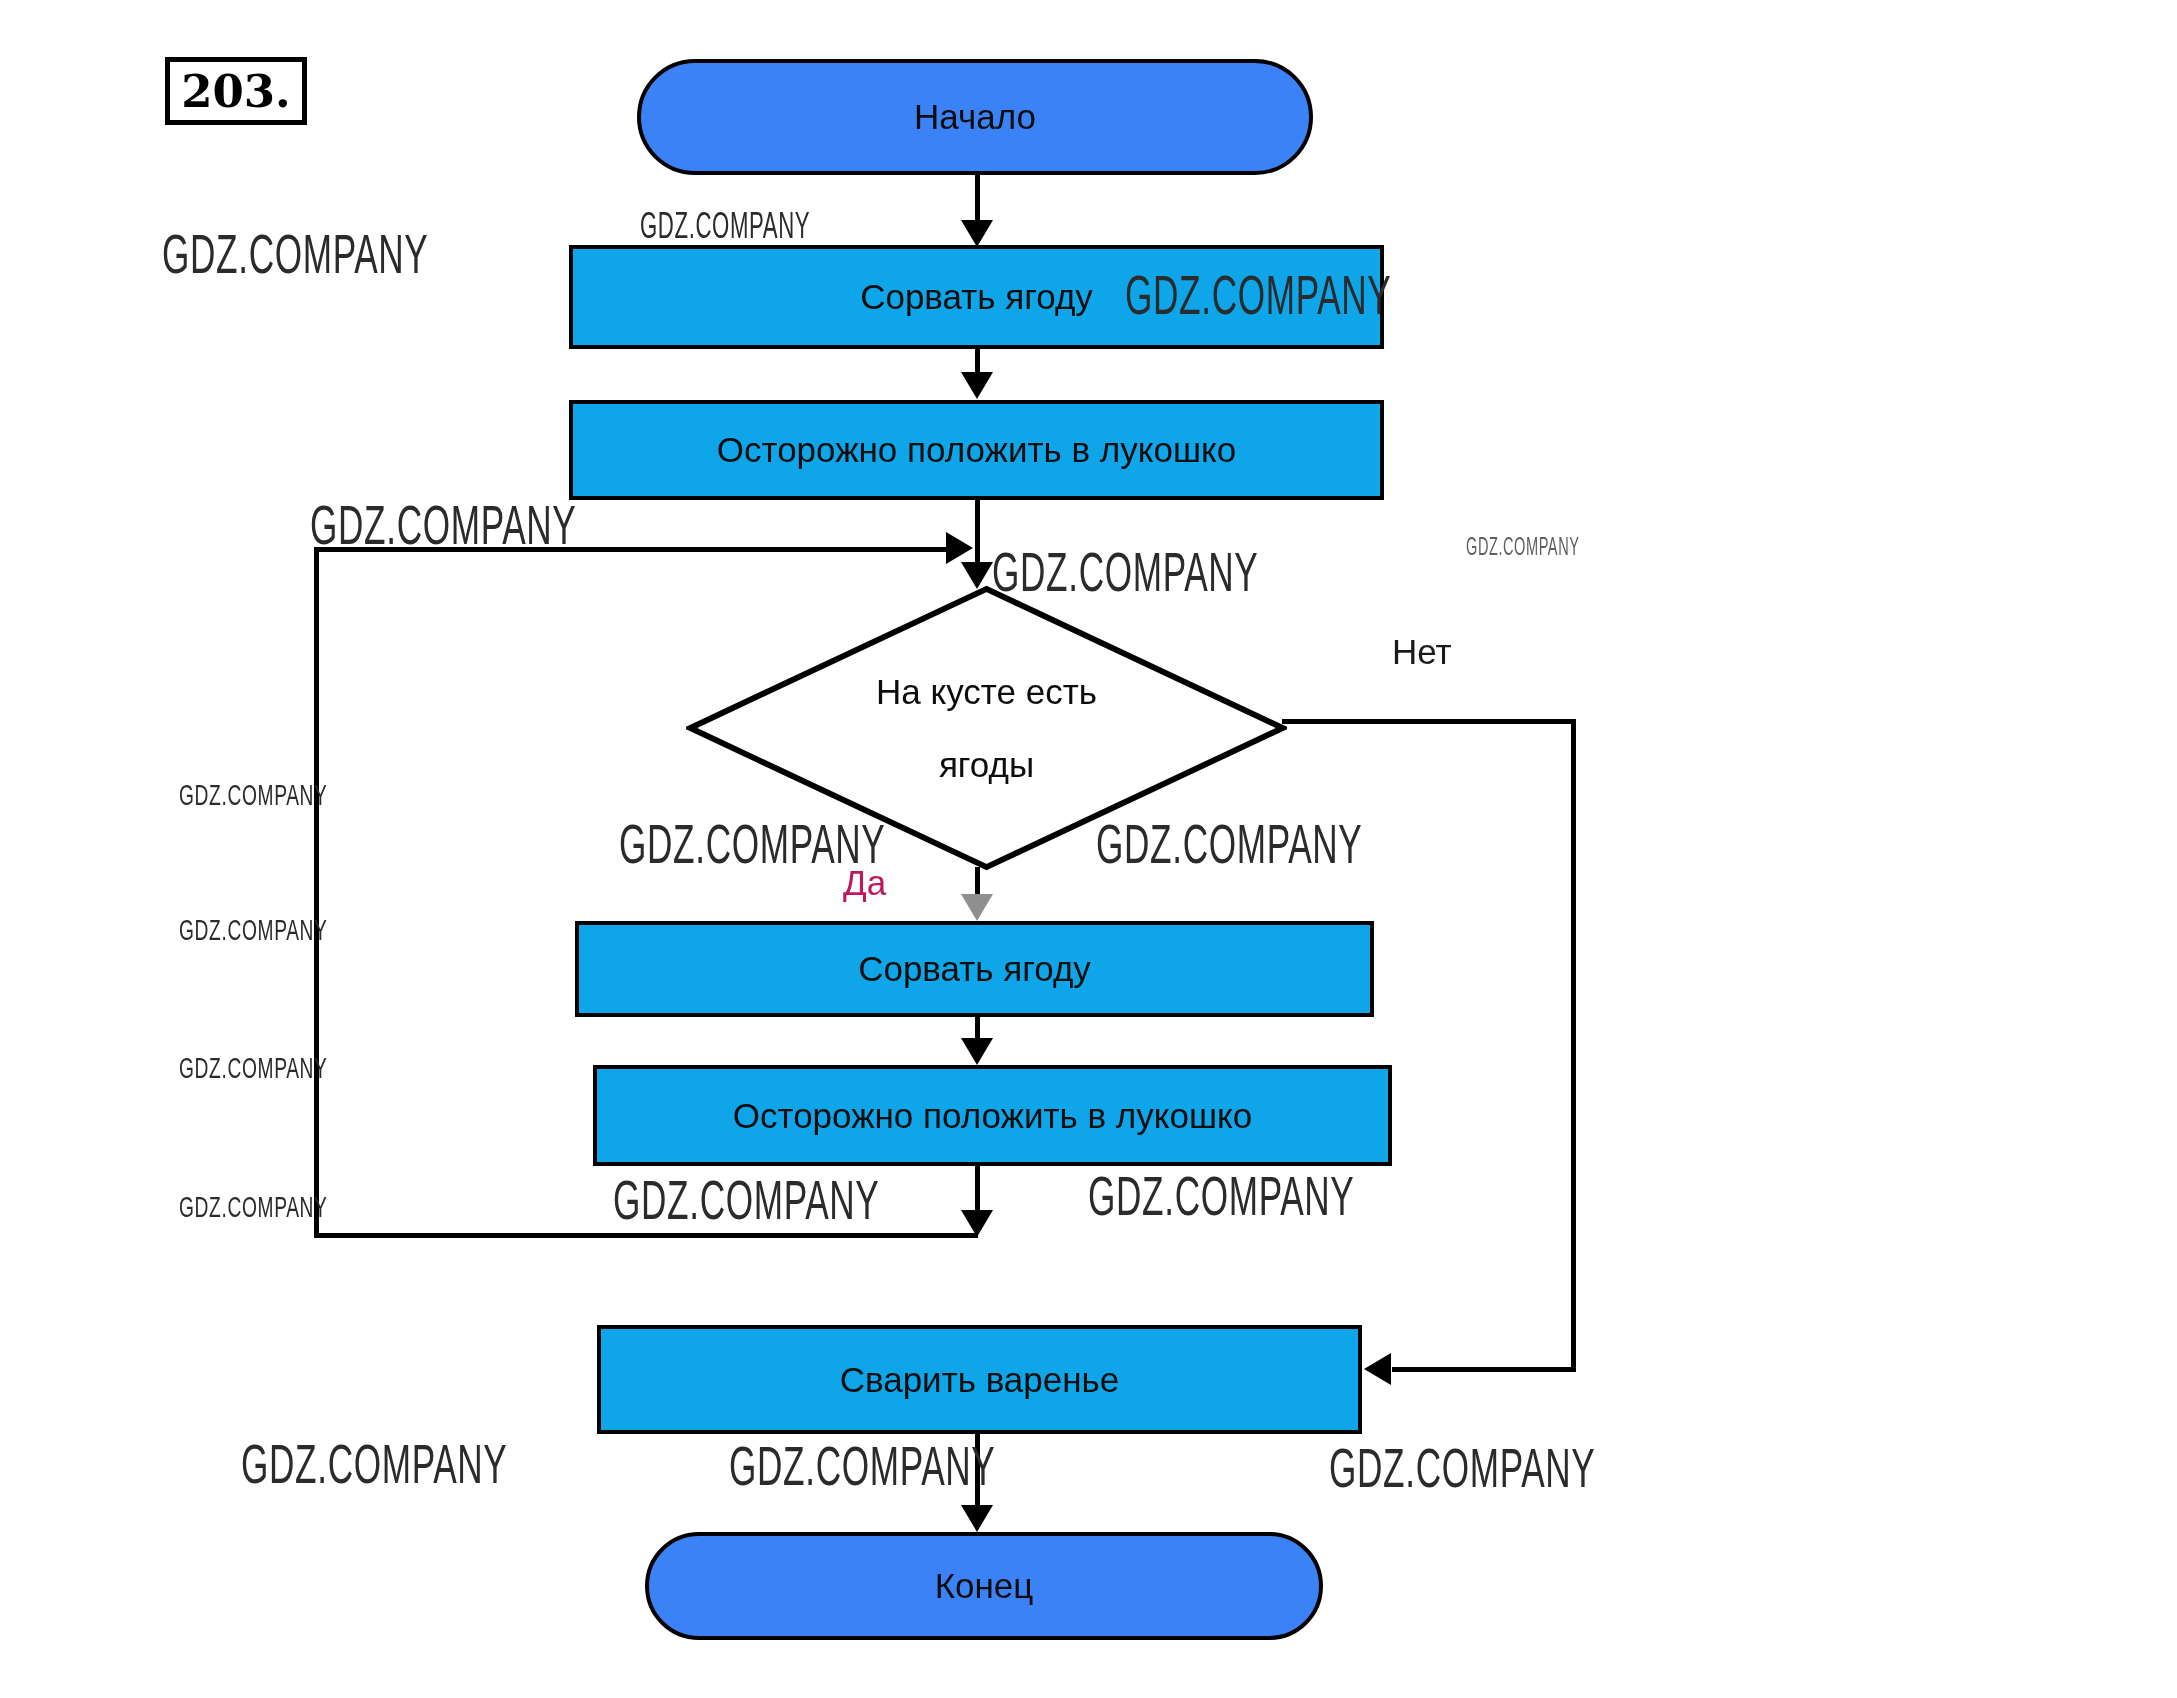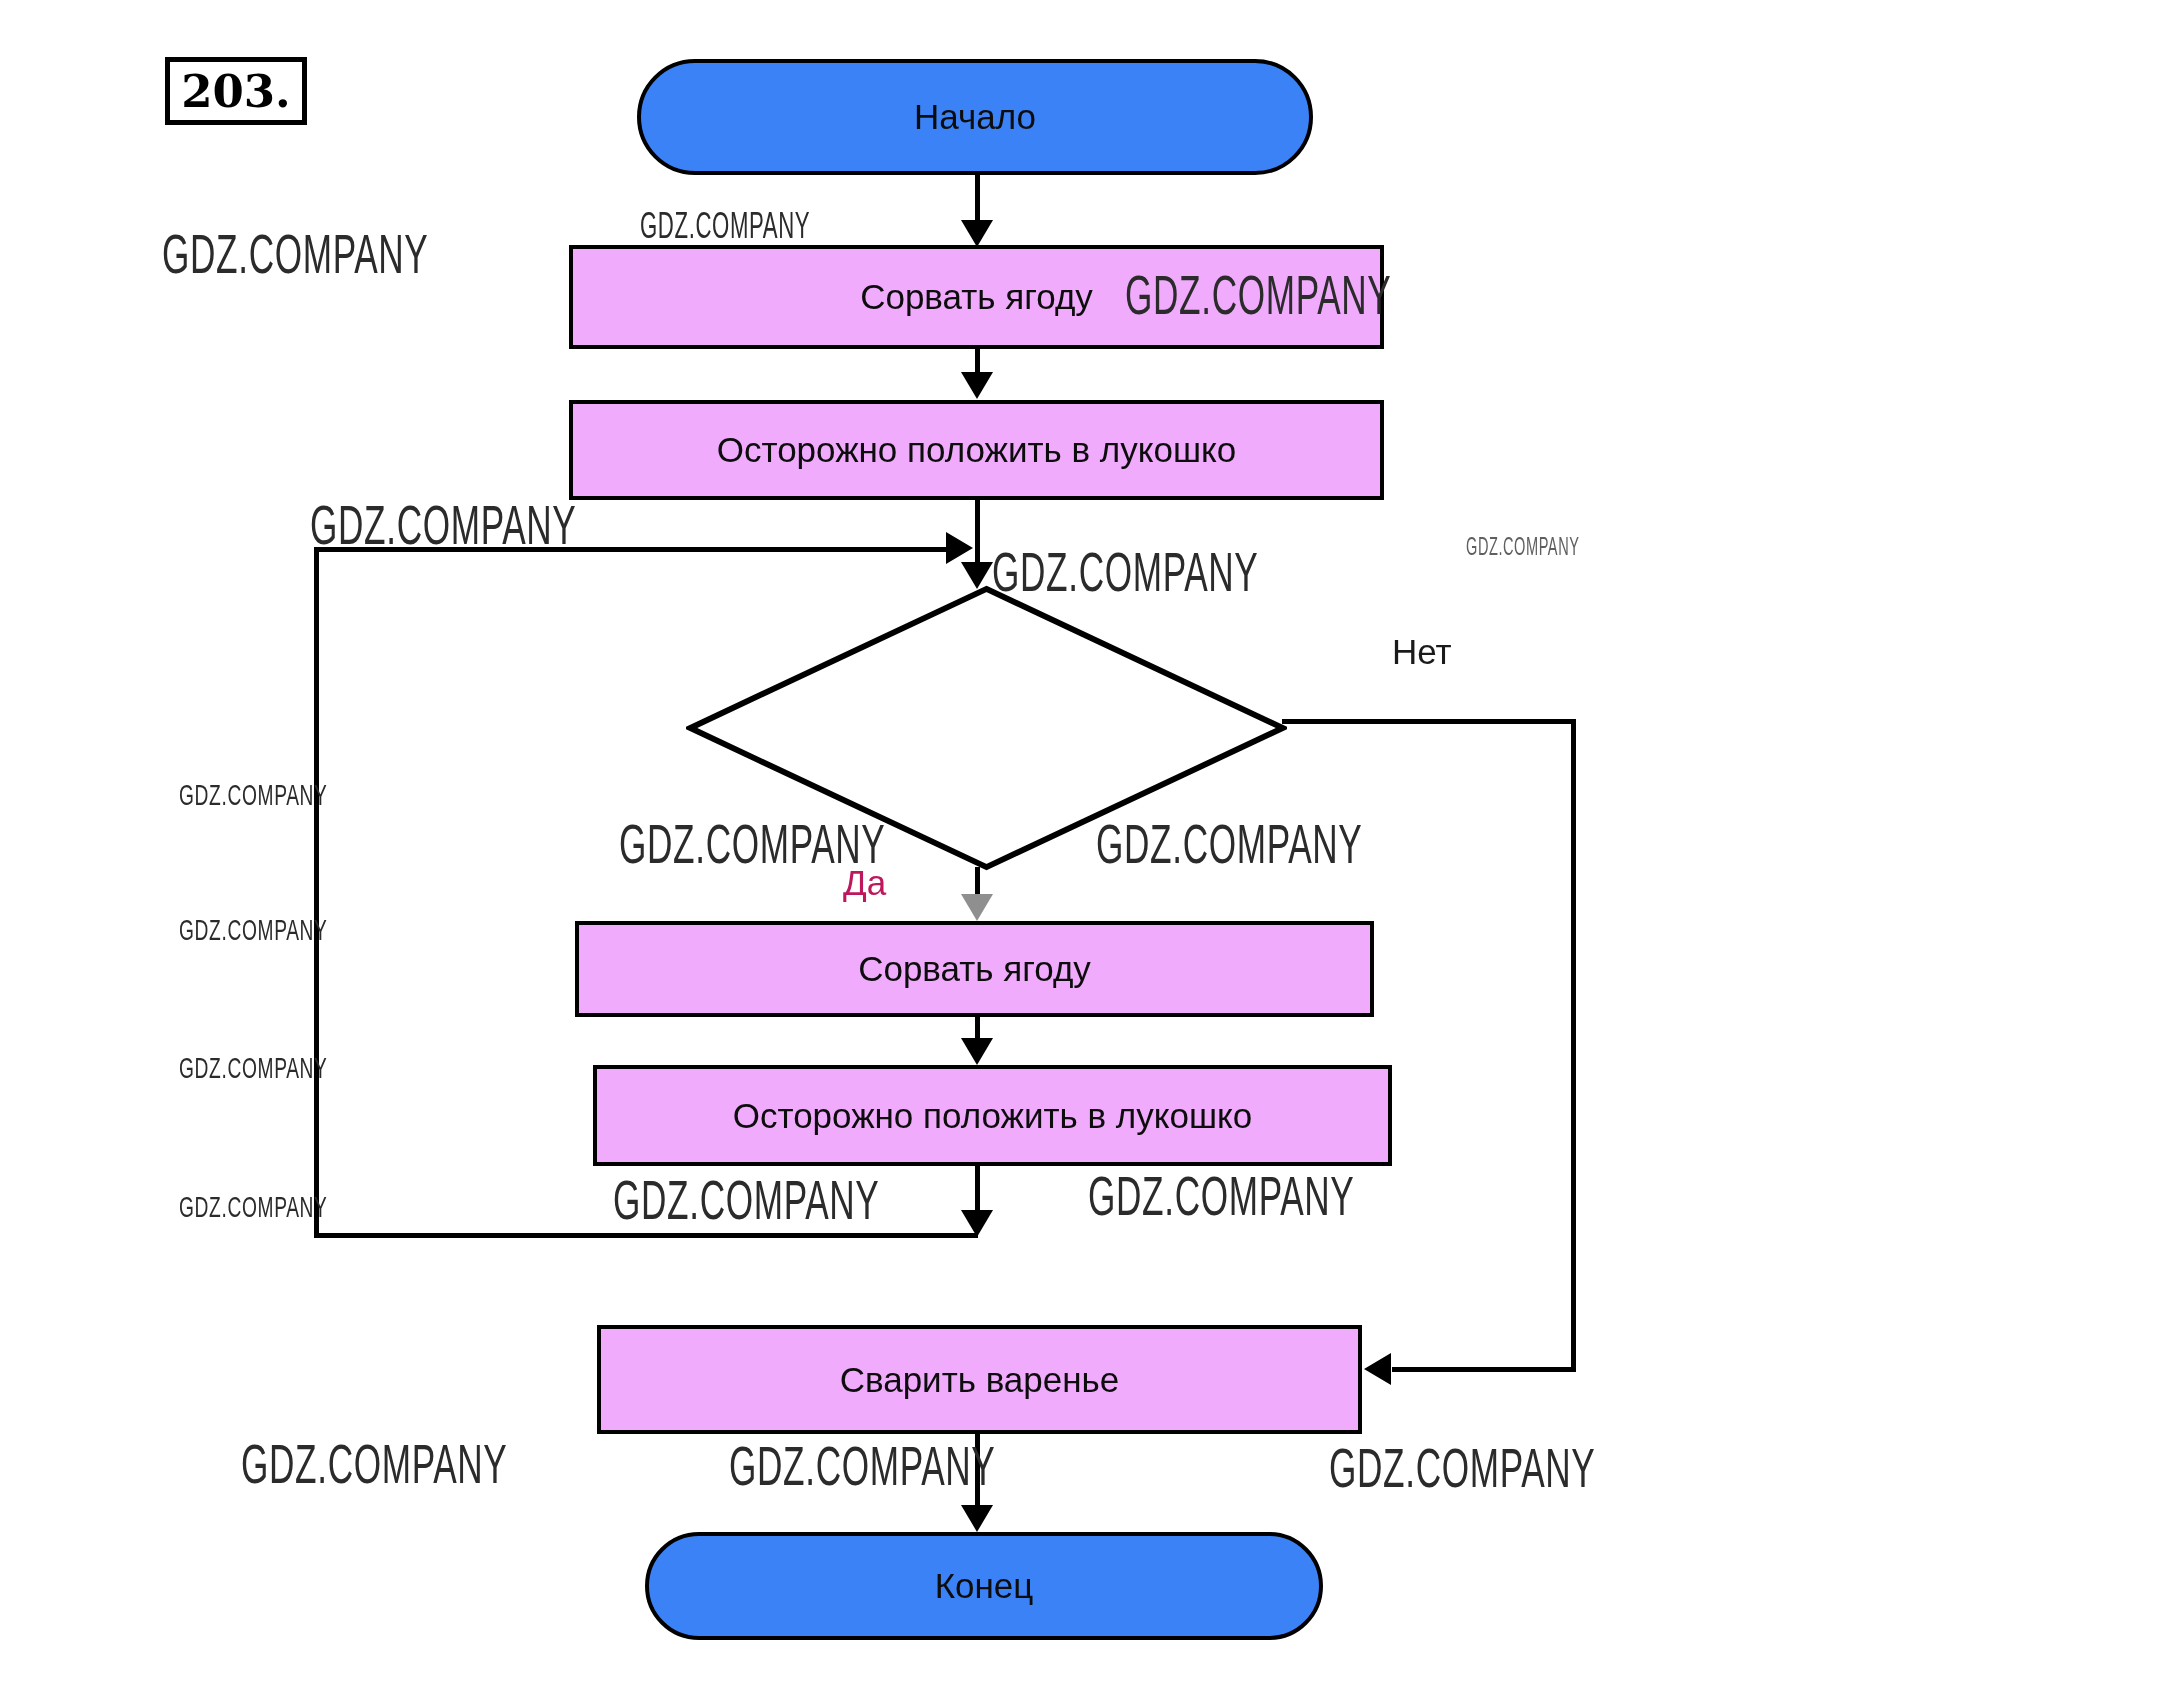--- a/index.html
+++ b/index.html
@@ -18,21 +18,21 @@
     display:flex;align-items:center;justify-content:center;
     font-family:"DejaVu Serif", serif;font-weight:bold;font-size:45px;color:#000;
   }
   
   .node{
     position:absolute;box-sizing:border-box;
     display:flex;align-items:center;justify-content:center;
     font-size:35px;color:#0d0d0d;white-space:nowrap;
   }
   .terminator{border:4.9px solid #000;border-radius:59px;background:#3b82f6;}
-  .process{border:4.9px solid #000;background:#f0abfc;}
+  .process{border:4.9px solid #000;background:#0ea5e9;}
   #n-start{left:637px;top:59px;width:676px;height:116px;}
   #n-step1{left:569px;top:245px;width:815px;height:104px;}
   #n-step2{left:569px;top:400px;width:815px;height:100px;}
   #n-step3{left:575px;top:921px;width:799px;height:96px;}
   #n-step4{left:593px;top:1065px;width:799px;height:101px;}
   #n-step5{left:597px;top:1325px;width:765px;height:109px;}
   #n-end{left:645px;top:1532px;width:678px;height:108px;}
   
   #n-decision-svg{position:absolute;left:686px;top:585px;width:601px;height:286px;}
   #n-decision-label{
@@ -99,20 +99,24 @@
     <span>Сорвать ягоду</span>
   </div>
 
   <div id="n-step2" class="node process">
     <span>Осторожно положить в лукошко</span>
   </div>
 
   <svg id="n-decision-svg" viewBox="0 0 613 292" xmlns="http://www.w3.org/2000/svg">
     <polygon points="306.5,4 609,146 306.5,288 4,146" fill="#ffffff" stroke="#000000" stroke-width="6"></polygon>
   </svg>
+  <div id="n-decision-label">
+    <span>На кусте есть</span>
+    <span>ягоды</span>
+  </div>
 
   <div id="n-step3" class="node process">
     <span>Сорвать ягоду</span>
   </div>
 
   <div id="n-step4" class="node process">
     <span>Осторожно положить в лукошко</span>
   </div>
 
   <div id="n-step5" class="node process">

